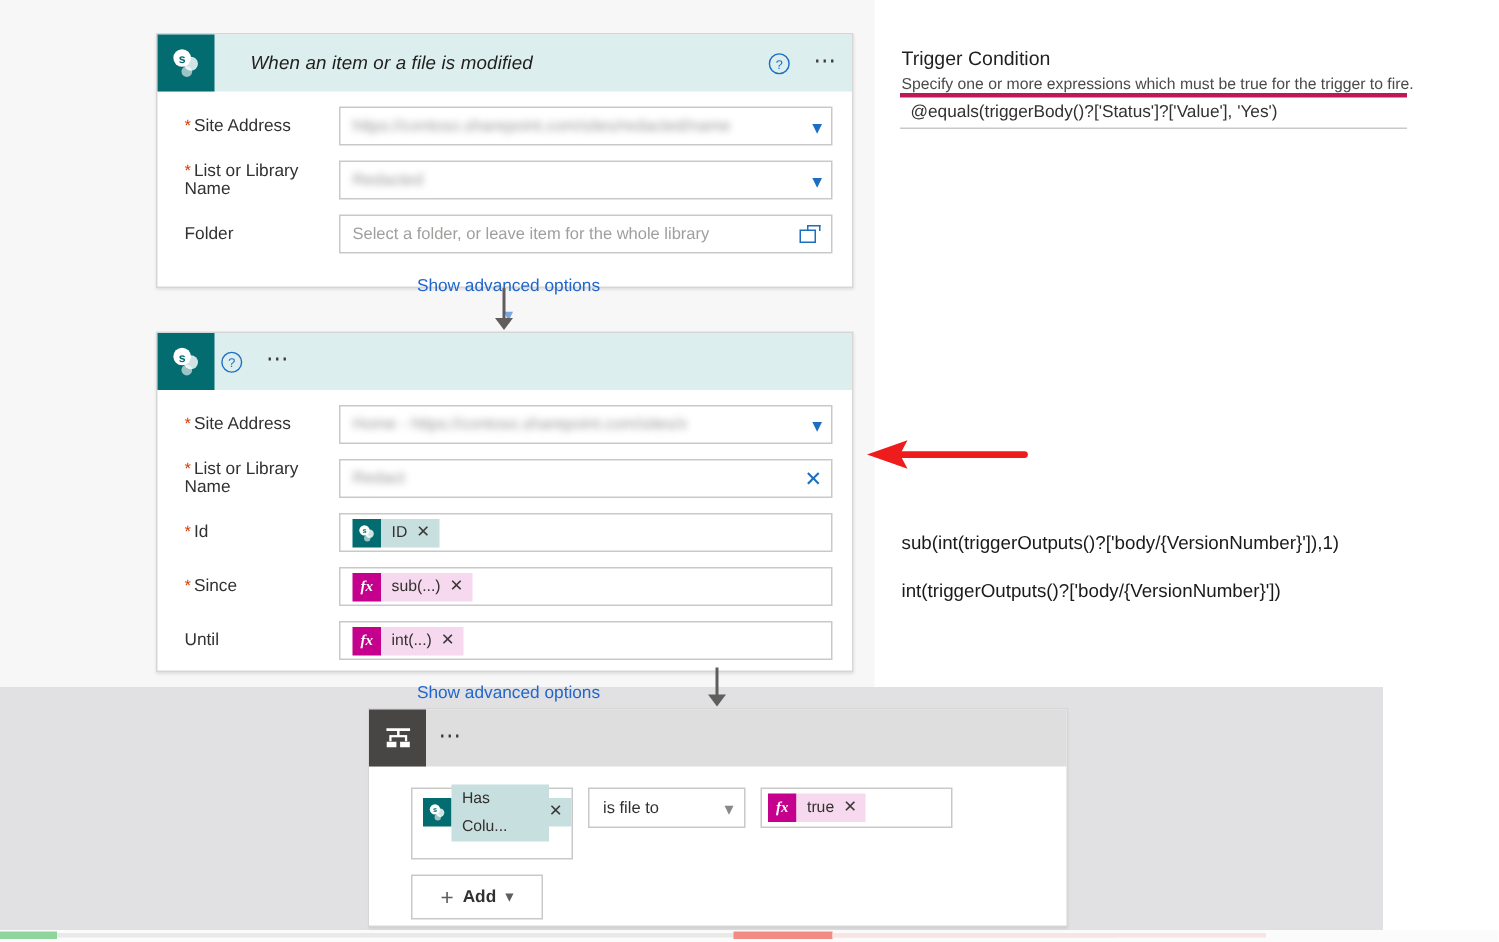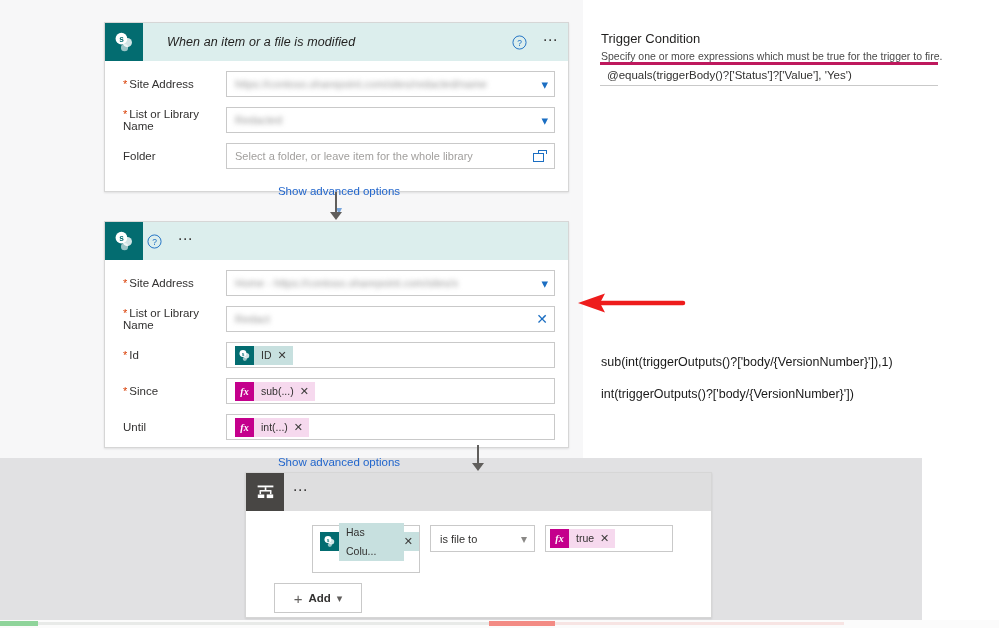--- a/index.html
+++ b/index.html
@@ -61,21 +61,21 @@
   .chip.fx .tx{background:#f6d9ee;}
 
   .adv-link{font-size:11.5px;color:#2266cc;padding:6px 0 8px 7px;display:flex;align-items:center;gap:7px;flex-direction:column;}
   .adv-link .chev{color:#7aa7dd;font-size:12px;}
 
   
   .connector{position:absolute;width:2px;background:#605e5c;}
   .conn-head{position:absolute;width:0;height:0;border-left:6px solid transparent;border-right:6px solid transparent;border-top:8px solid #605e5c;}
 
   
-  .cond-row{display:flex;align-items:flex-start;padding:14px 0 0 28px;justify-content:center;}
+  .cond-row{display:flex;align-items:flex-start;padding:14px 0 0 28px;}
   .cond-operand{width:108px;height:48px;border:1px solid #c9c9c9;background:#fff;box-sizing:border-box;padding:6px 0 0 7px;}
   .cond-op{width:105px;height:27px;border:1px solid #c9c9c9;background:#fff;box-sizing:border-box;display:flex;align-items:center;padding:0 7px 0 9px;font-size:11px;color:#323130;}
   .cond-op .chev{color:#8a8886;font-size:12px;margin-left:auto;}
   .cond-value{width:128px;height:27px;border:1px solid #c9c9c9;background:#fff;box-sizing:border-box;display:flex;align-items:center;padding:0 0 0 4px;}
   .add-btn{margin:10px 0 0 28px;width:86px;height:28px;border:1px solid #c9c9c9;background:#fff;display:flex;align-items:center;justify-content:center;gap:6px;font-size:11.5px;color:#323130;font-weight:600;}
   .add-btn .plus{font-size:15px;color:#605e5c;font-weight:400;}
   .add-btn .chev{color:#605e5c;font-size:11px;font-weight:400;}
 
   
   .tc-title{position:absolute;left:601px;top:31px;font-size:13px;color:#201f1e;}

